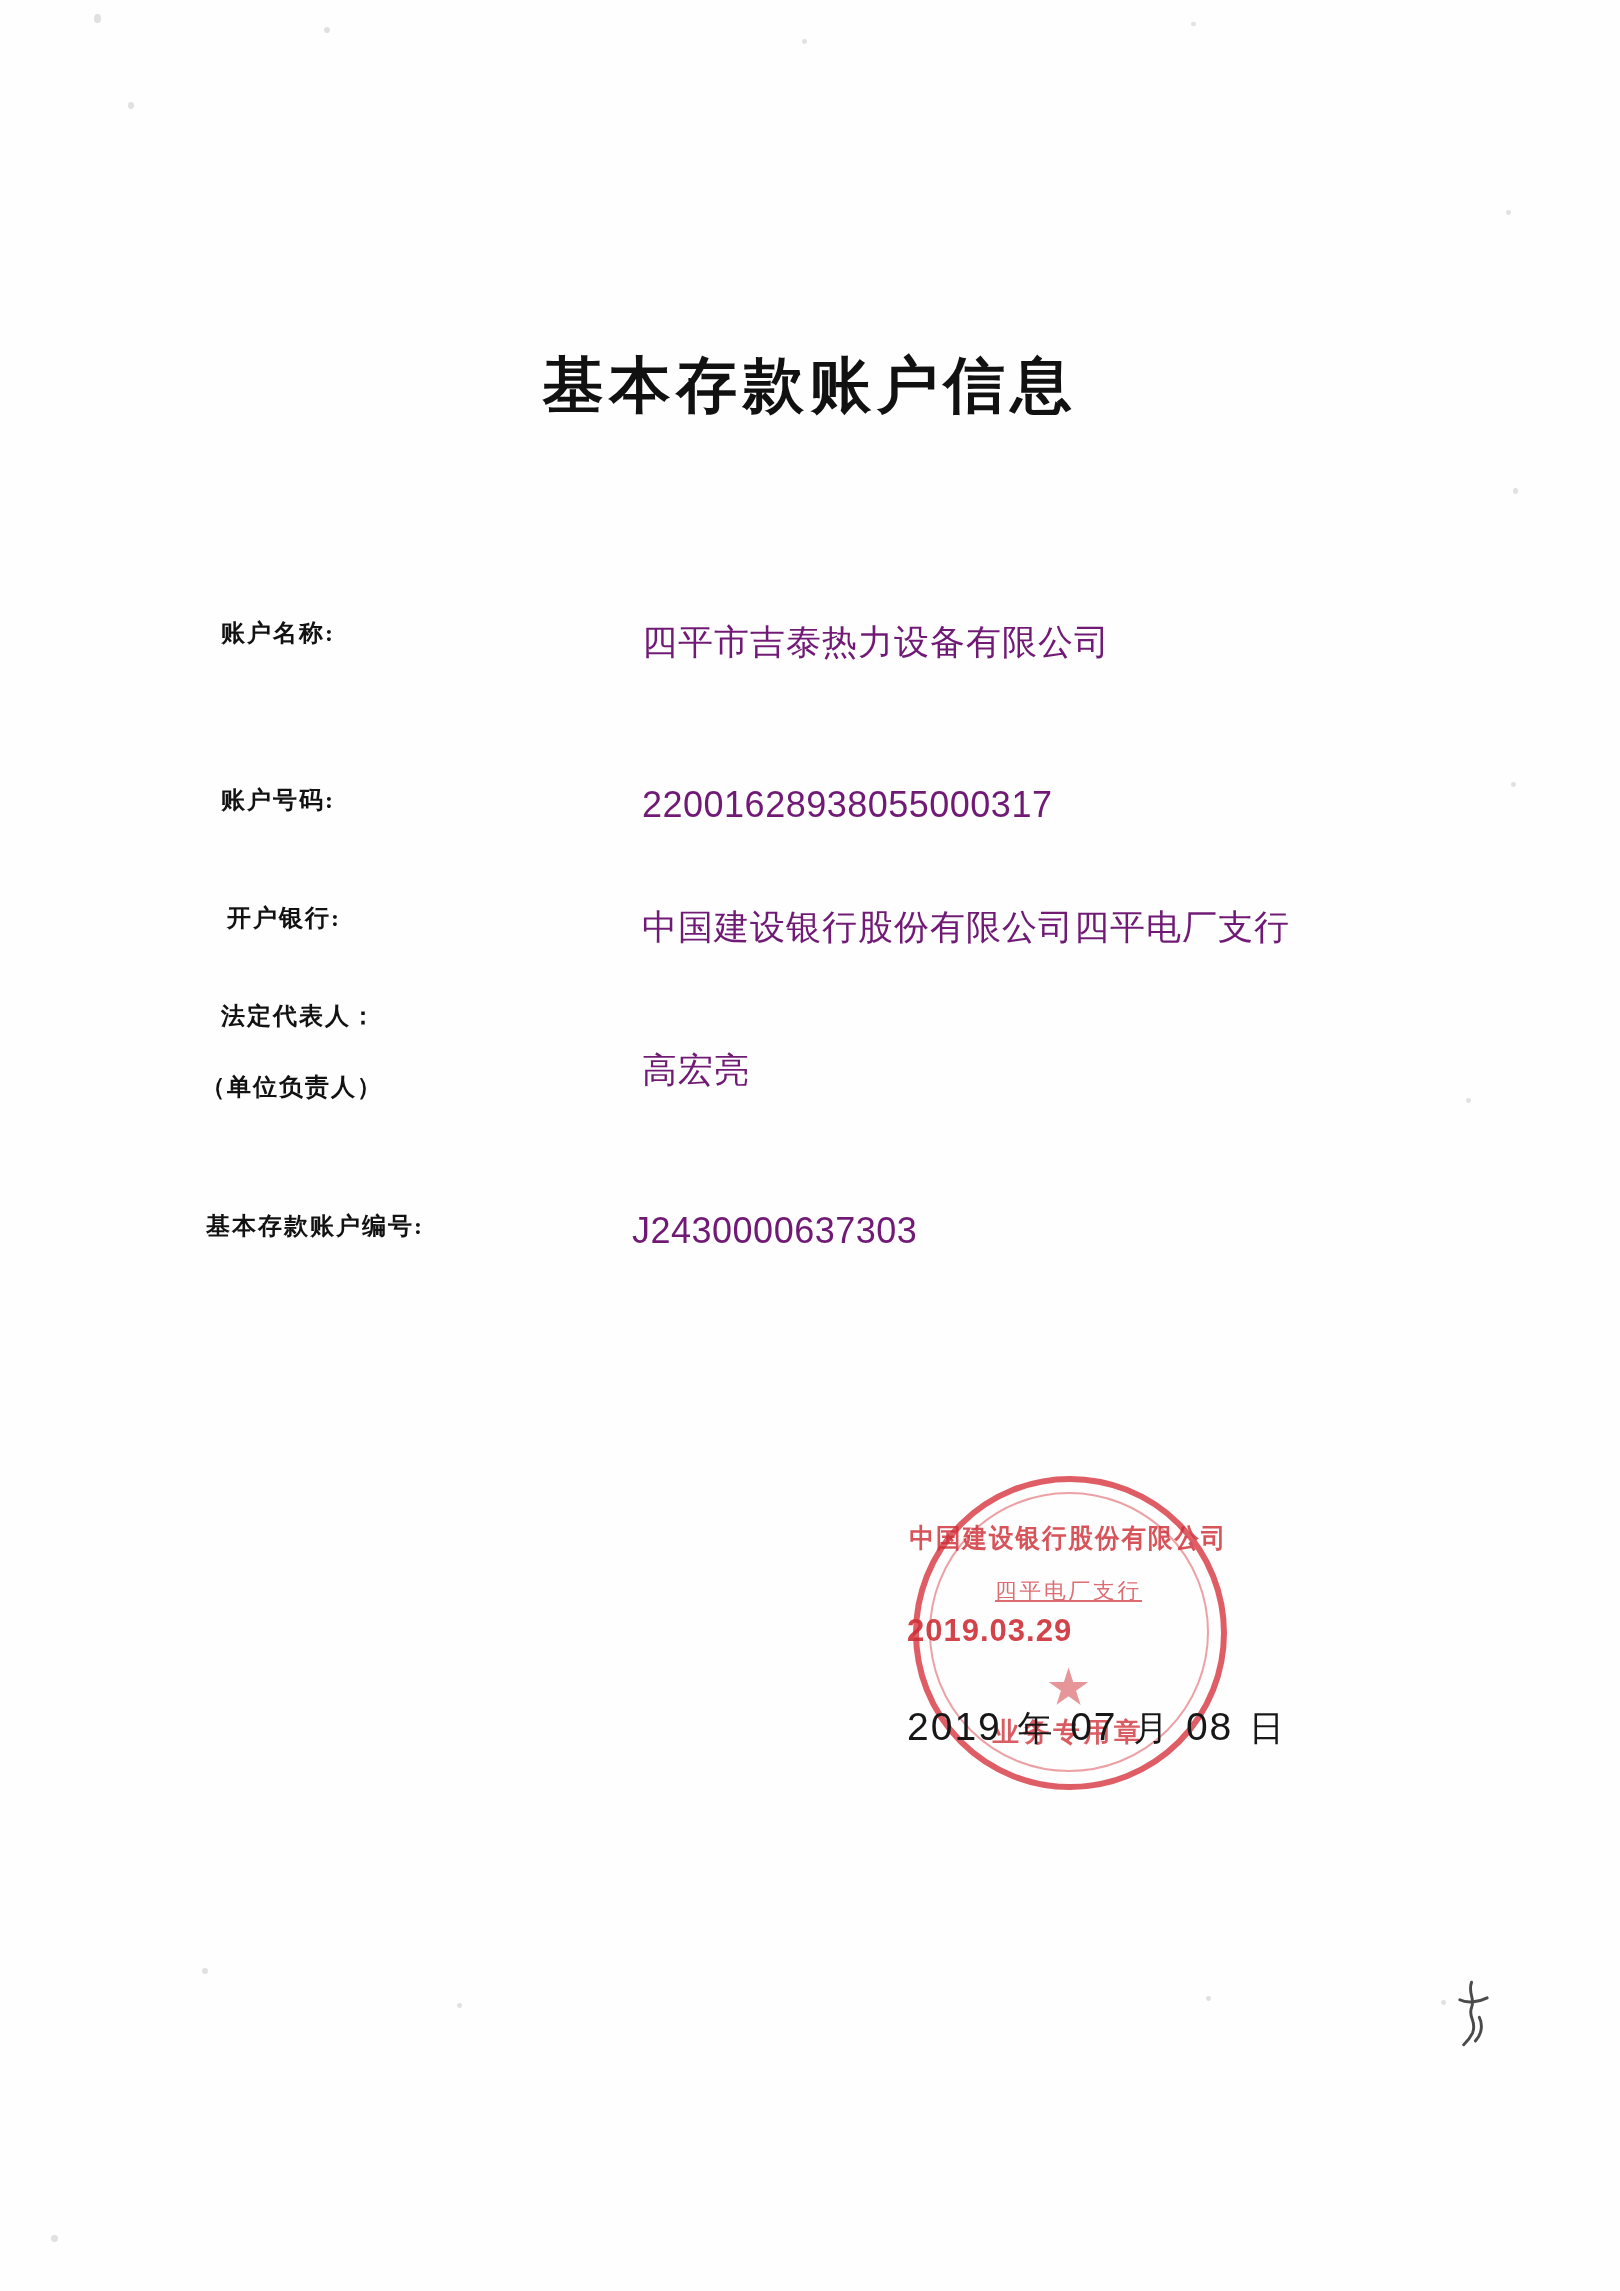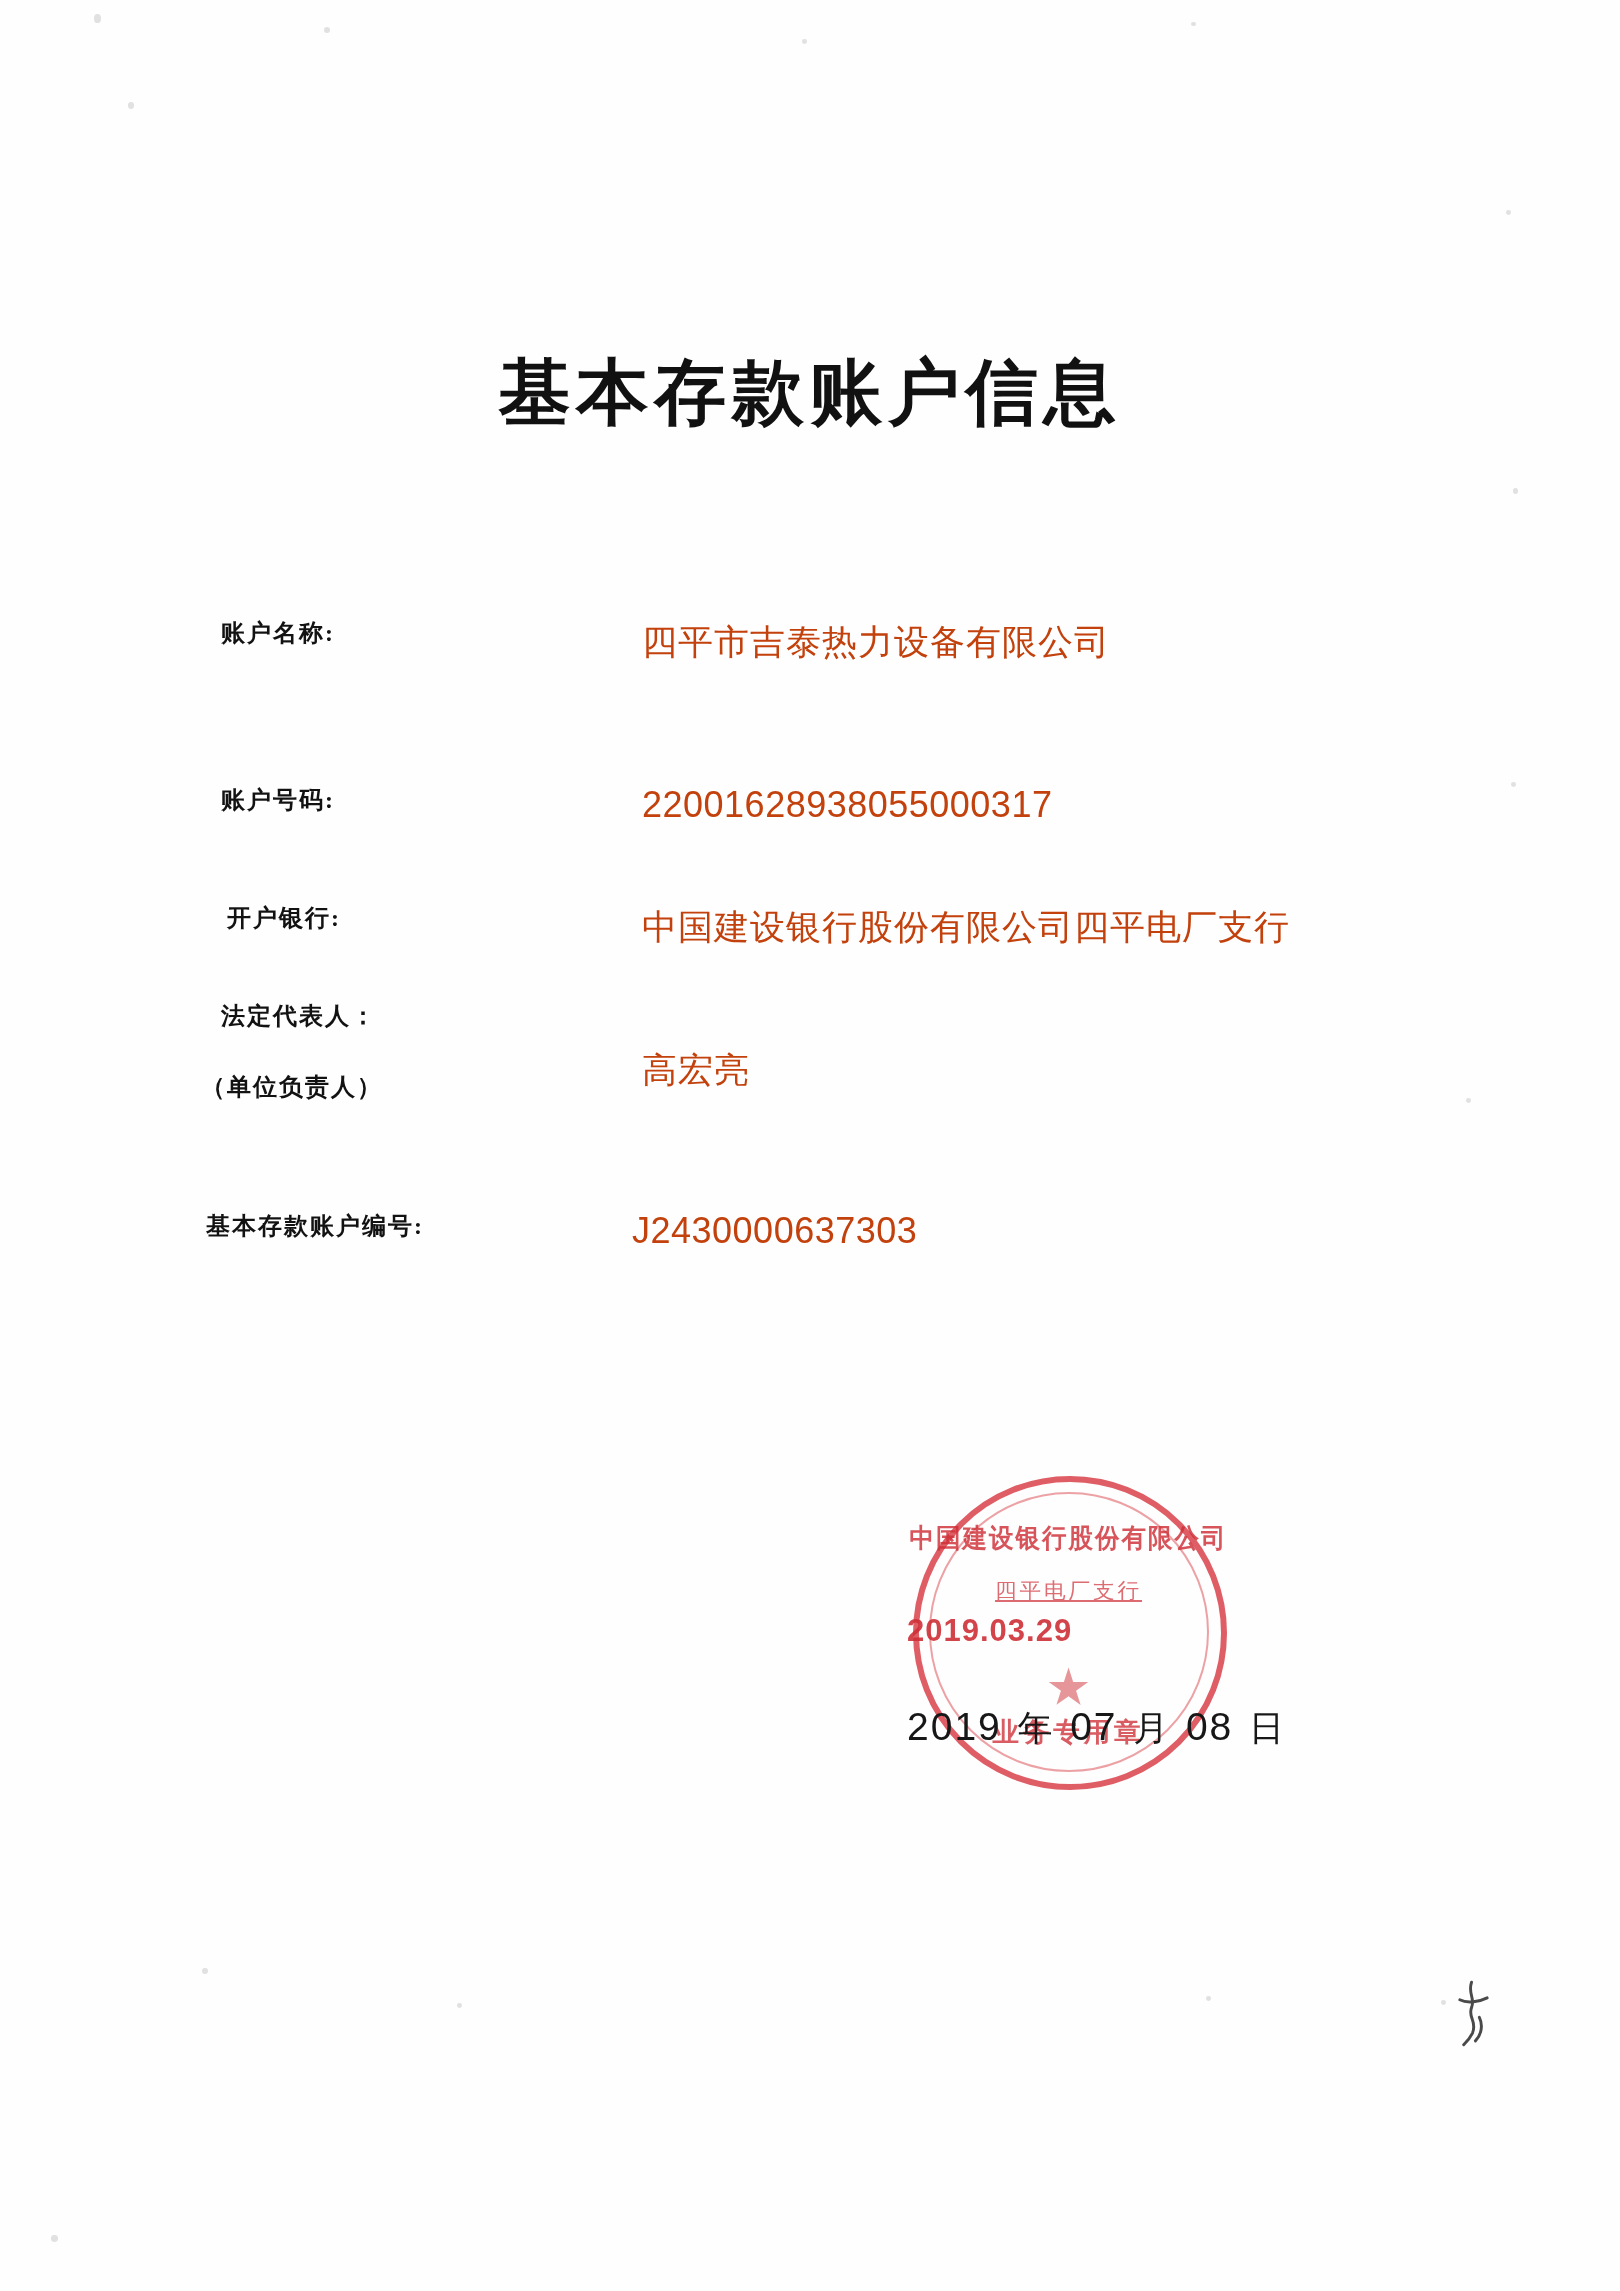--- a/index.html
+++ b/index.html
@@ -27,21 +27,21 @@
     border-radius: 50%;
     opacity: 0.55;
   }
 
   .doc-title {
     position: absolute;
     top: 345px;
     left: 0;
     width: 1620px;
     text-align: center;
-    font-size: 72px;
+    font-size: 61px;
     font-weight: 700;
     letter-spacing: 5.9px;
     font-family: "Liberation Serif", "DejaVu Serif", serif;
     color: #111111;
   }
 
   .field {
     position: absolute;
     left: 0;
     width: 1620px;
@@ -52,21 +52,21 @@
     font-weight: 700;
     letter-spacing: 2px;
     color: #121212;
     white-space: nowrap;
   }
   .field .value {
     position: absolute;
     font-size: 35px;
     font-weight: 400;
     letter-spacing: 1px;
-    color: #c2410c;
+    color: #701a75;
     white-space: nowrap;
   }
   .value.mono {
     font-family: "Liberation Sans", sans-serif;
     font-size: 36px;
     letter-spacing: 0.5px;
   }
 
   
   #f-name   { top: 617px; }

